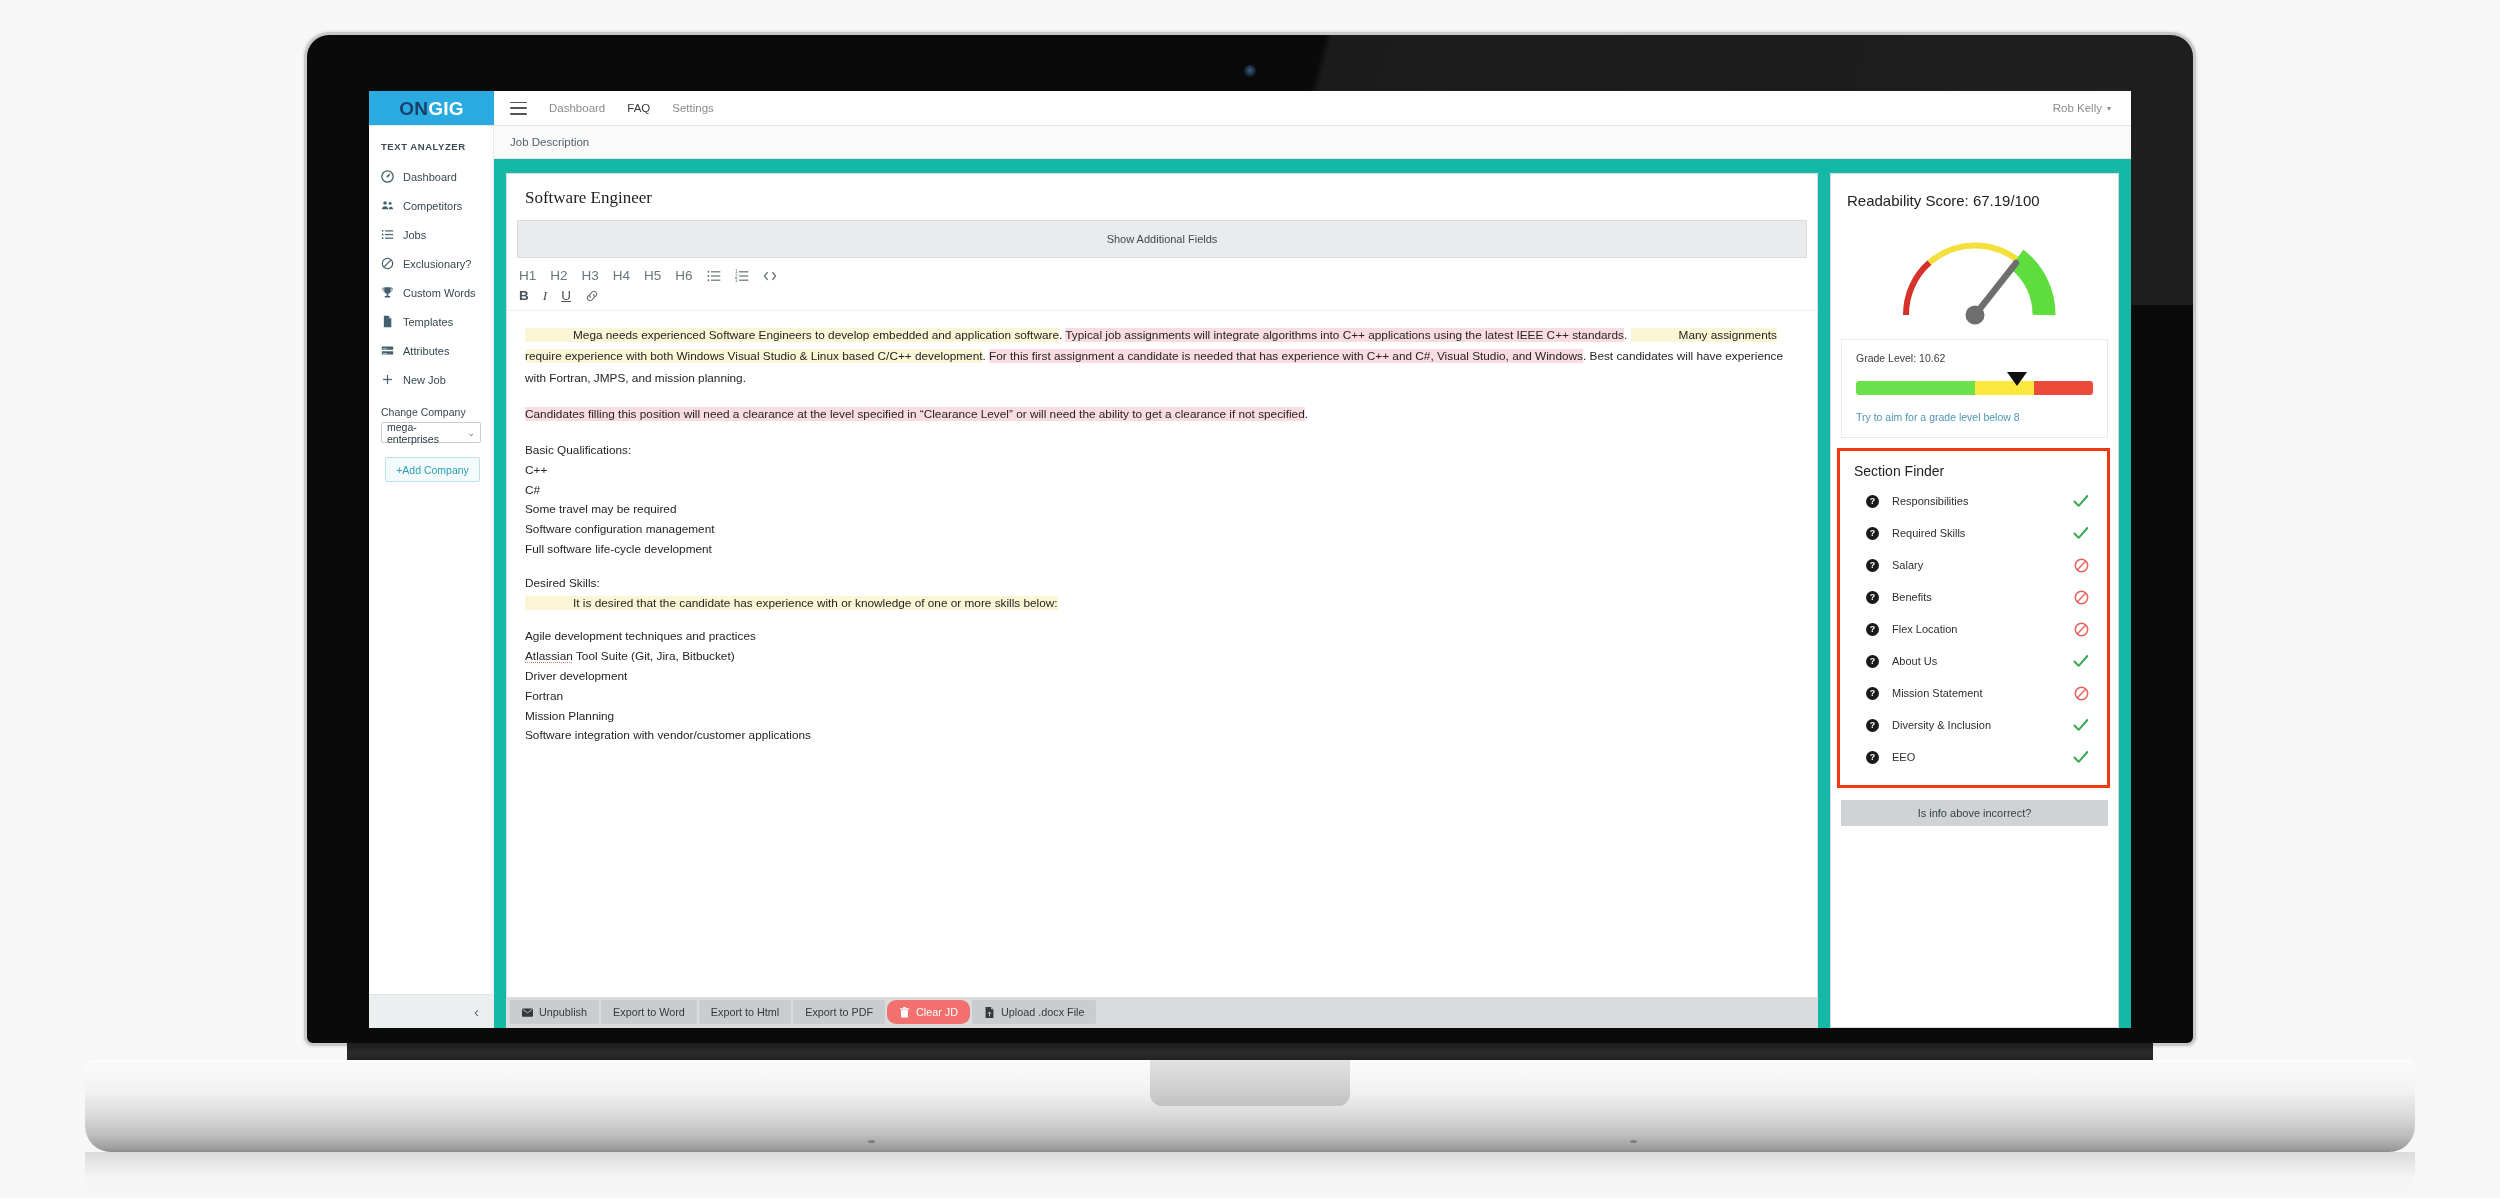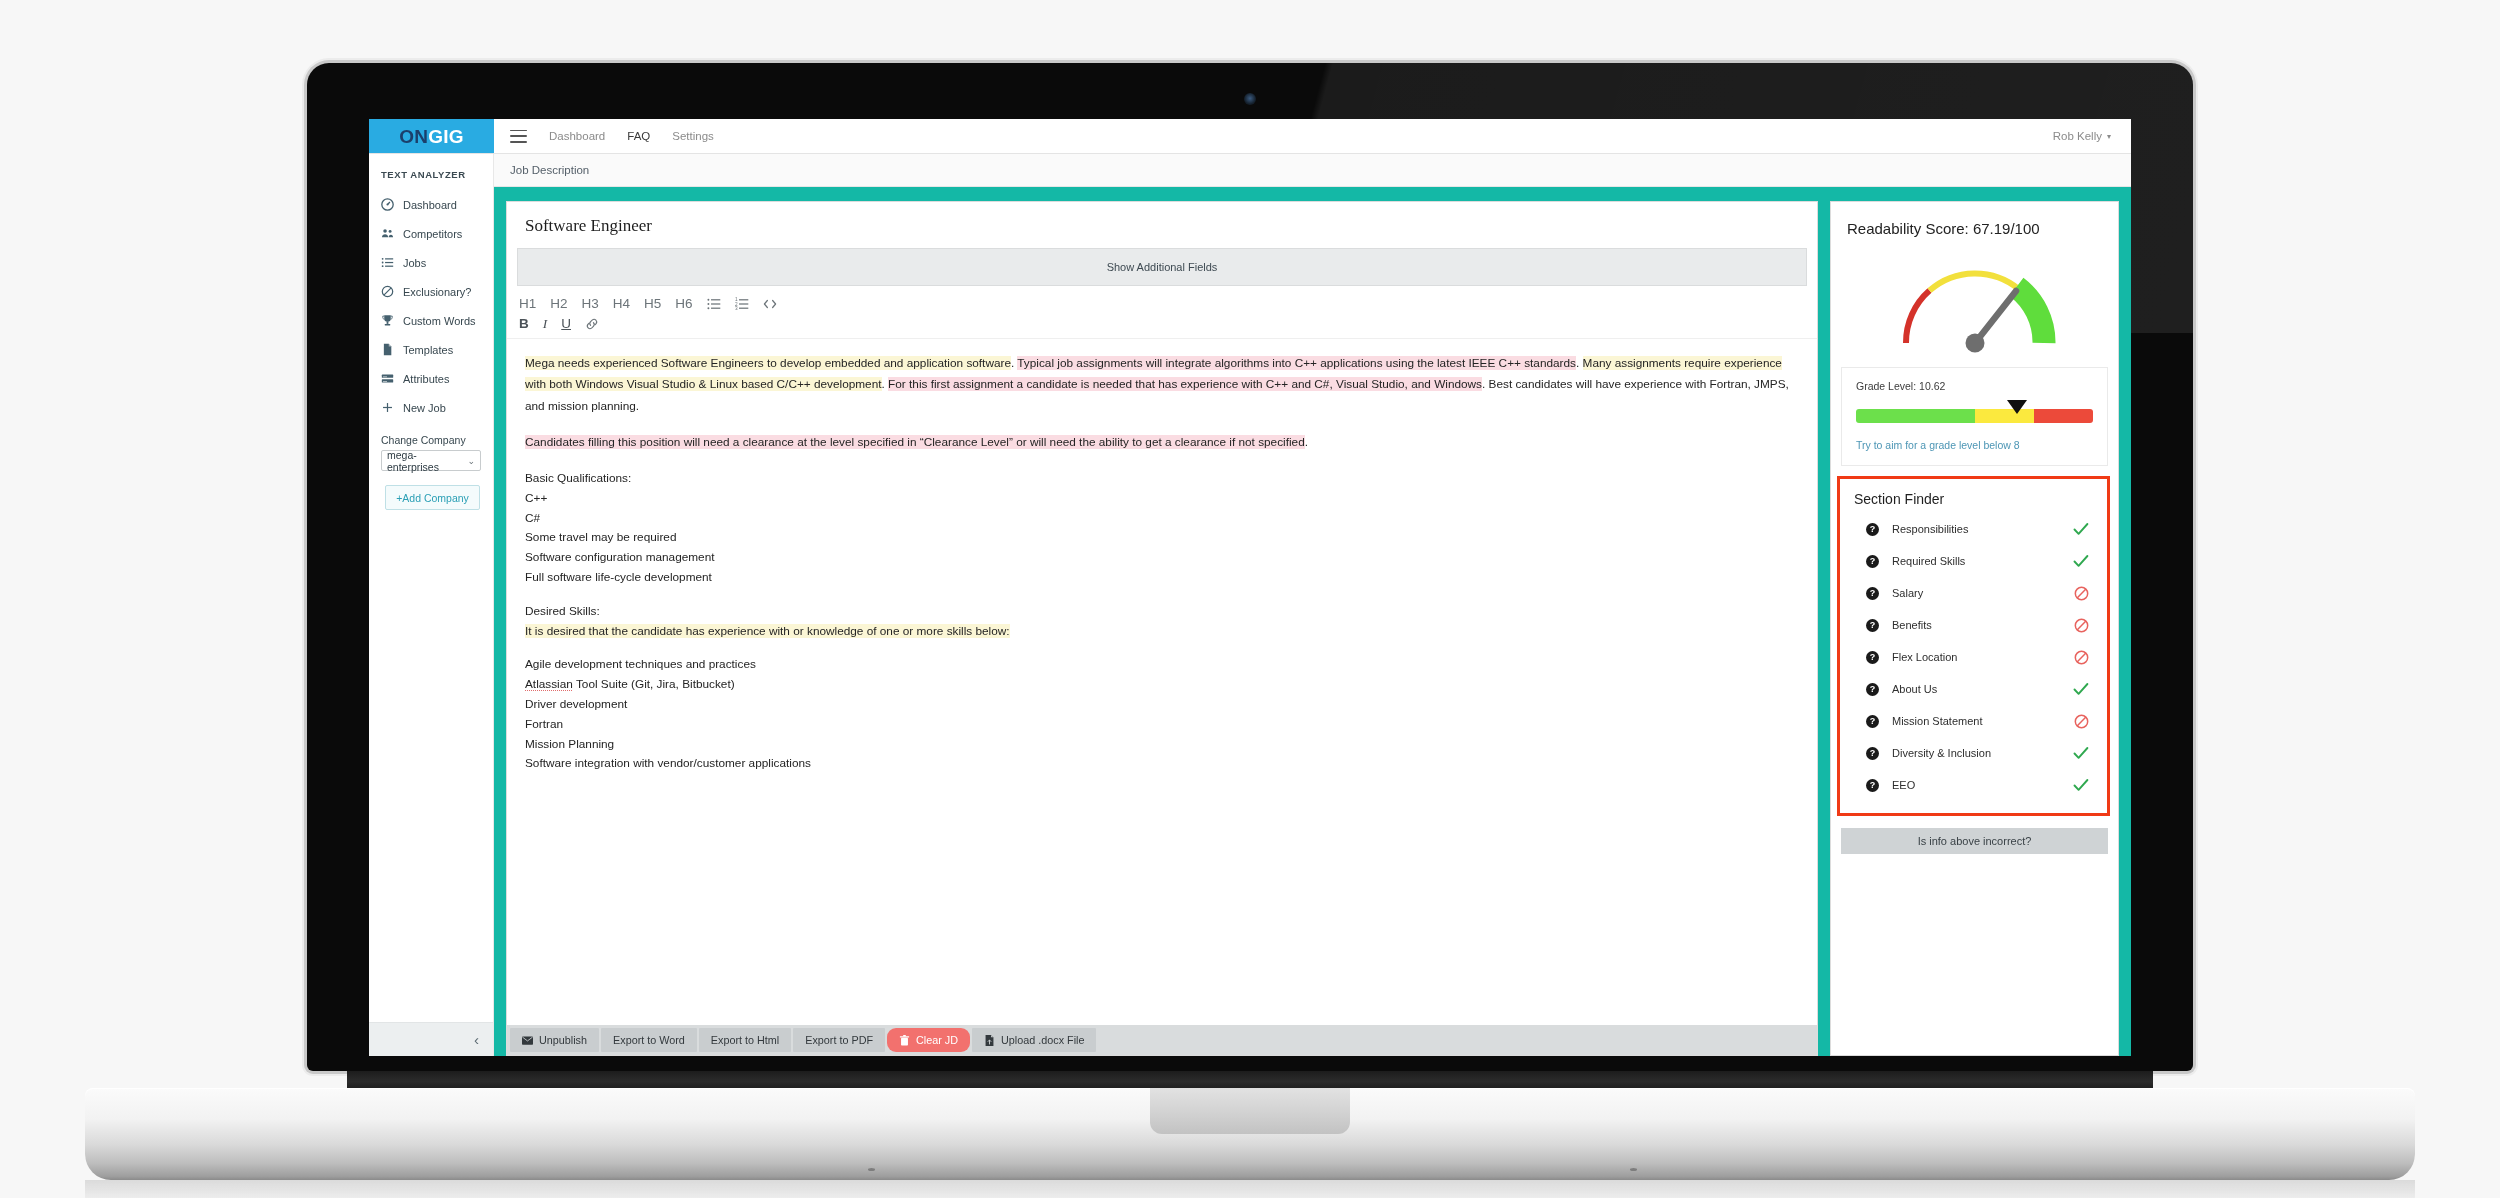--- a/index.html
+++ b/index.html
@@ -4,21 +4,21 @@
 <style>
   * { box-sizing: border-box; margin: 0; padding: 0; }
   html, body { width: 2500px; height: 1198px; overflow: hidden; }
   body {
     background: #f7f7f7;
     font-family: "Liberation Sans", sans-serif;
     position: relative;
   }
 
   
-  #laptop-scene { position: absolute; inset: 0; background: #f7f7f7; margin-top: 28px; }
+  #laptop-scene { position: absolute; inset: 0; background: #f7f7f7; }
 
   #laptop-lid {
     position: absolute;
     left: 307px; top: 35px;
     width: 1886px; height: 1008px;
     background: #0a0a0a;
     border-radius: 22px 22px 6px 6px;
     box-shadow: 0 0 0 3px #c9c9c9, 0 0 0 5px #ececec;
   }
   #lid-glare {
@@ -133,21 +133,21 @@
   .tb-btn { font-size: 13.5px; color: #6c7479; cursor: pointer; line-height: 1; user-select: none; }
   .tb-btn svg { display: block; width: 14px; height: 14px; }
   .tb-btn.bold { font-weight: 700; color: #4b5258; }
   .tb-btn.italic { font-style: italic; font-family: "Liberation Serif", serif; color: #4b5258; }
   .tb-btn.underline { text-decoration: underline; color: #4b5258; }
 
   #doc-scroll { flex: 1; overflow: hidden; position: relative; padding: 14px 18px 0 18px; }
   .doc-p { font-size: 11.8px; line-height: 1.82; color: #242424; margin-bottom: 15px; }
   .doc-line { font-size: 11.8px; line-height: 1.68; color: #242424; }
   .hl-pink { background: #fadce2; }
-  .hl-yellow { background: #fbf6d5; }
+  .hl-yellow { background: #fbf6d5; padding-left: 48px; }
   .spellerr { text-decoration: underline; text-decoration-style: dotted; text-decoration-color: #e06c6c; text-underline-offset: 2px; }
   .blockgap { height: 14px; }
   #doc-fade { position: absolute; left: 0; right: 0; bottom: 0; height: 16px; background: linear-gradient(180deg, rgba(255,255,255,0) 0%, #fff 85%); }
 
   #footer-bar { flex: none; height: 30px; background: #d9dcdd; display: flex; align-items: stretch; gap: 2px; padding: 3px 3px; }
   .fbtn {
     display: flex; align-items: center; justify-content: center; gap: 6px;
     background: #c9cdcf; color: #33393d; font-size: 10.8px; padding: 0 12px; cursor: pointer; border-radius: 1px;
     white-space: nowrap; font-family: "Liberation Sans", sans-serif; border: none;
   }

